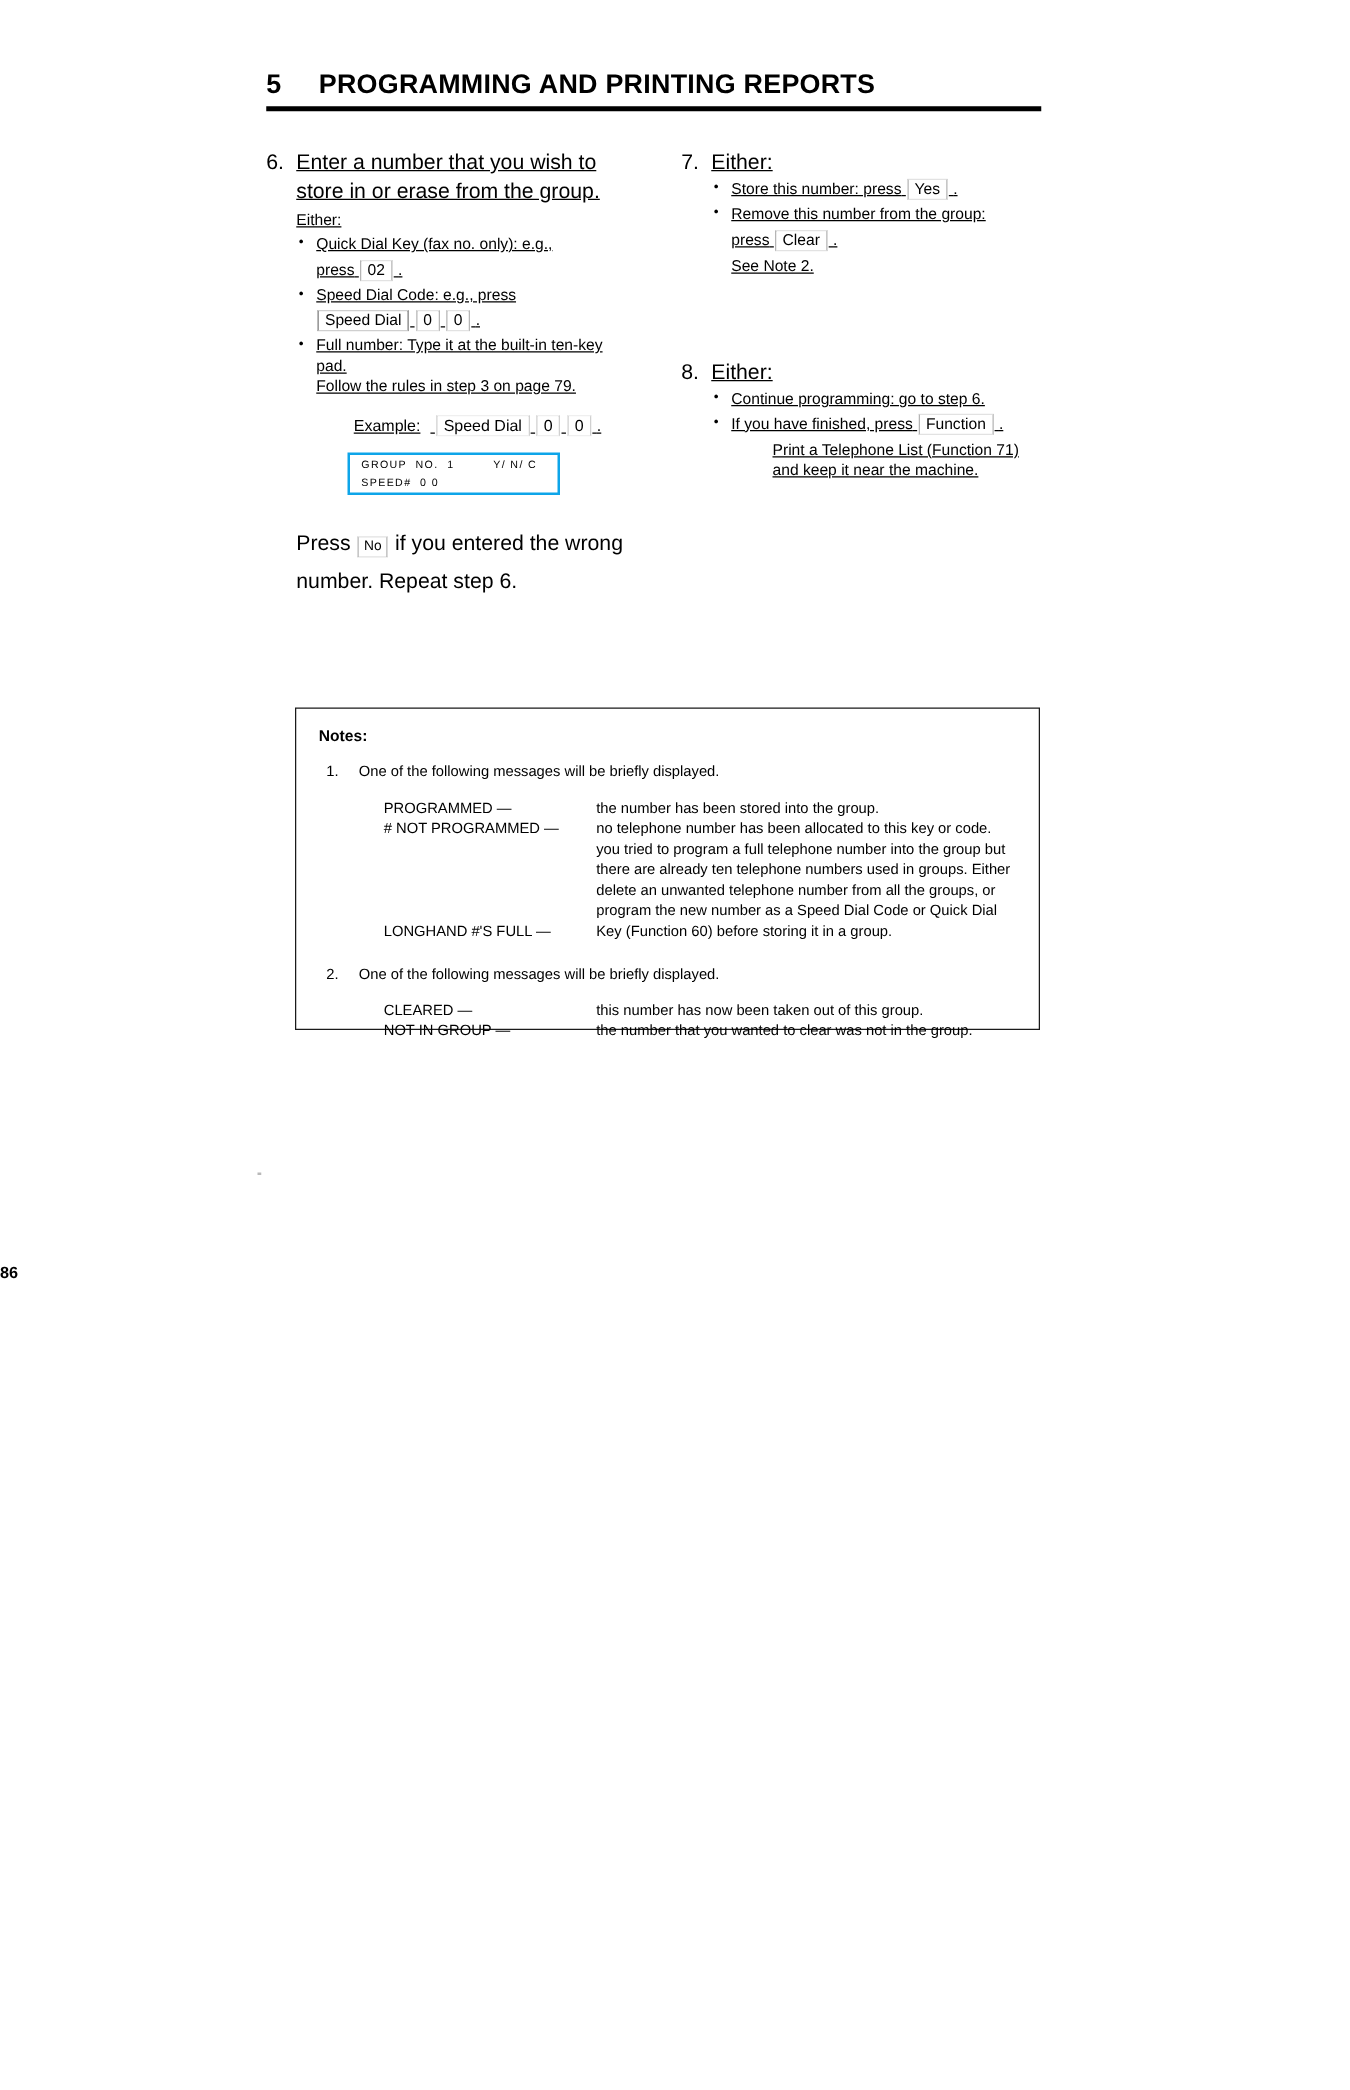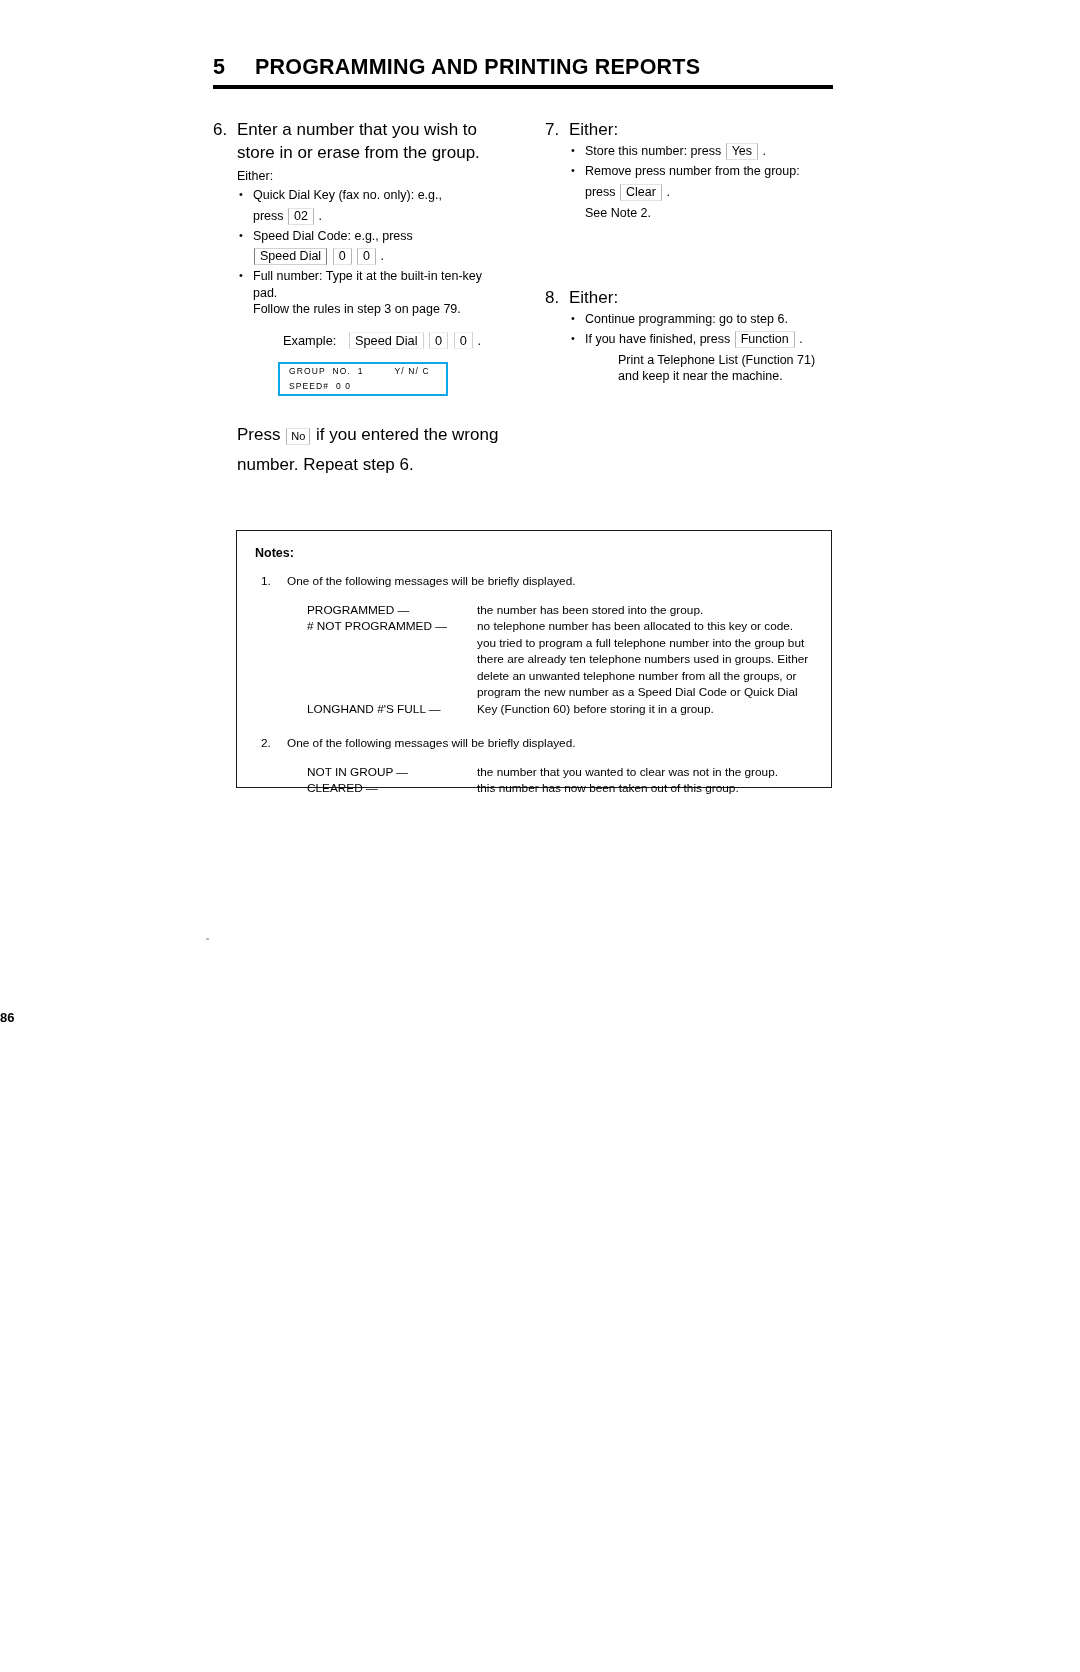--- a/index.html
+++ b/index.html
@@ -70,20 +70,21 @@
     display: flex;
     align-items: flex-start;
   }
   .step-num {
     flex: 0 0 24px;
     font-size: 17px;
     line-height: 23px;
   }
   .step-body {
     flex: 1 1 auto;
+    text-decoration: underline;
   }
   .step-title {
     font-size: 17px;
     line-height: 23px;
   }
   .sub-either {
     font-size: 12.5px;
     line-height: 18px;
     margin-top: 3px;
   }
@@ -185,21 +186,21 @@
   }
   .press-no .key {
     font-size: 11px;
     padding: 0 4px;
   }
 
   
   .notes-box {
     position: absolute;
     left: 236px;
-    top: 530px;
+    top: 566px;
     width: 596px;
     height: 258px;
     border: 1.6px solid #1a1a1a;
     box-sizing: border-box;
     background: #fff;
   }
   .notes-inner {
     padding: 14px 14px 0 18px;
   }
   .notes-title {
@@ -339,21 +340,21 @@
         <div class="step-title">Either:</div>
         <ul class="bullets">
 
           <li>
             <span>Store this number: press</span>
             <span class="key faint">Yes</span>
             <span>.</span>
           </li>
 
           <li>
-            <span>Remove press number from the group:</span>
+            <span>Remove this number from the group:</span>
             <span class="indent-line">
               <span>press</span>
               <span class="key faint">Clear</span>
               <span>.</span>
             </span>
             <span class="indent-line">See Note 2.</span>
           </li>
 
         </ul>
       </div>
@@ -406,27 +407,27 @@
       </div>
 
       <div class="note-gap"></div>
 
       <div class="note-item">
         <div class="note-idx">2.</div>
         <div class="note-lead">One of the following messages will be briefly displayed.</div>
       </div>
       <div class="msg-table">
         <div class="msg-row">
+          <div class="msg-term">CLEARED —</div>
+          <div class="msg-desc">this number has now been taken out of this group.</div>
+        </div>
+        <div class="msg-row">
           <div class="msg-term">NOT IN GROUP —</div>
           <div class="msg-desc">the number that you wanted to clear was not in the group.</div>
         </div>
-        <div class="msg-row">
-          <div class="msg-term">CLEARED —</div>
-          <div class="msg-desc">this number has now been taken out of this group.</div>
-        </div>
       </div>
 
     </div>
   </div>
 
   <div class="speck" style="left:206px; top:938px;"></div>
 
   <div class="page-number">86</div>
 
 </div>

